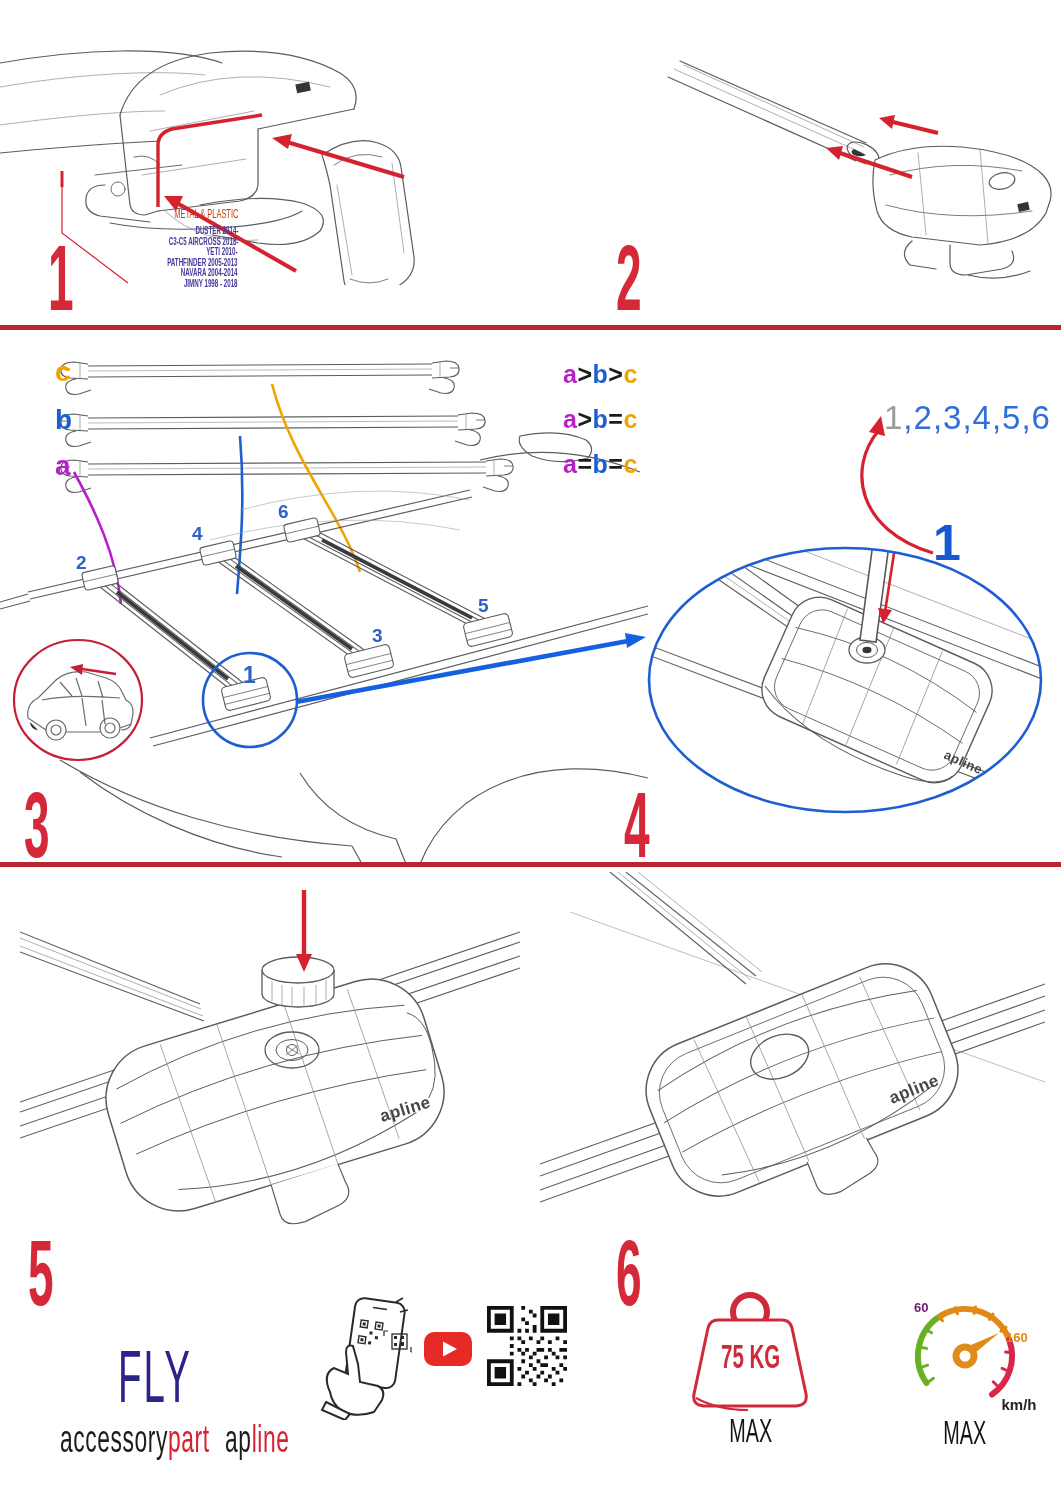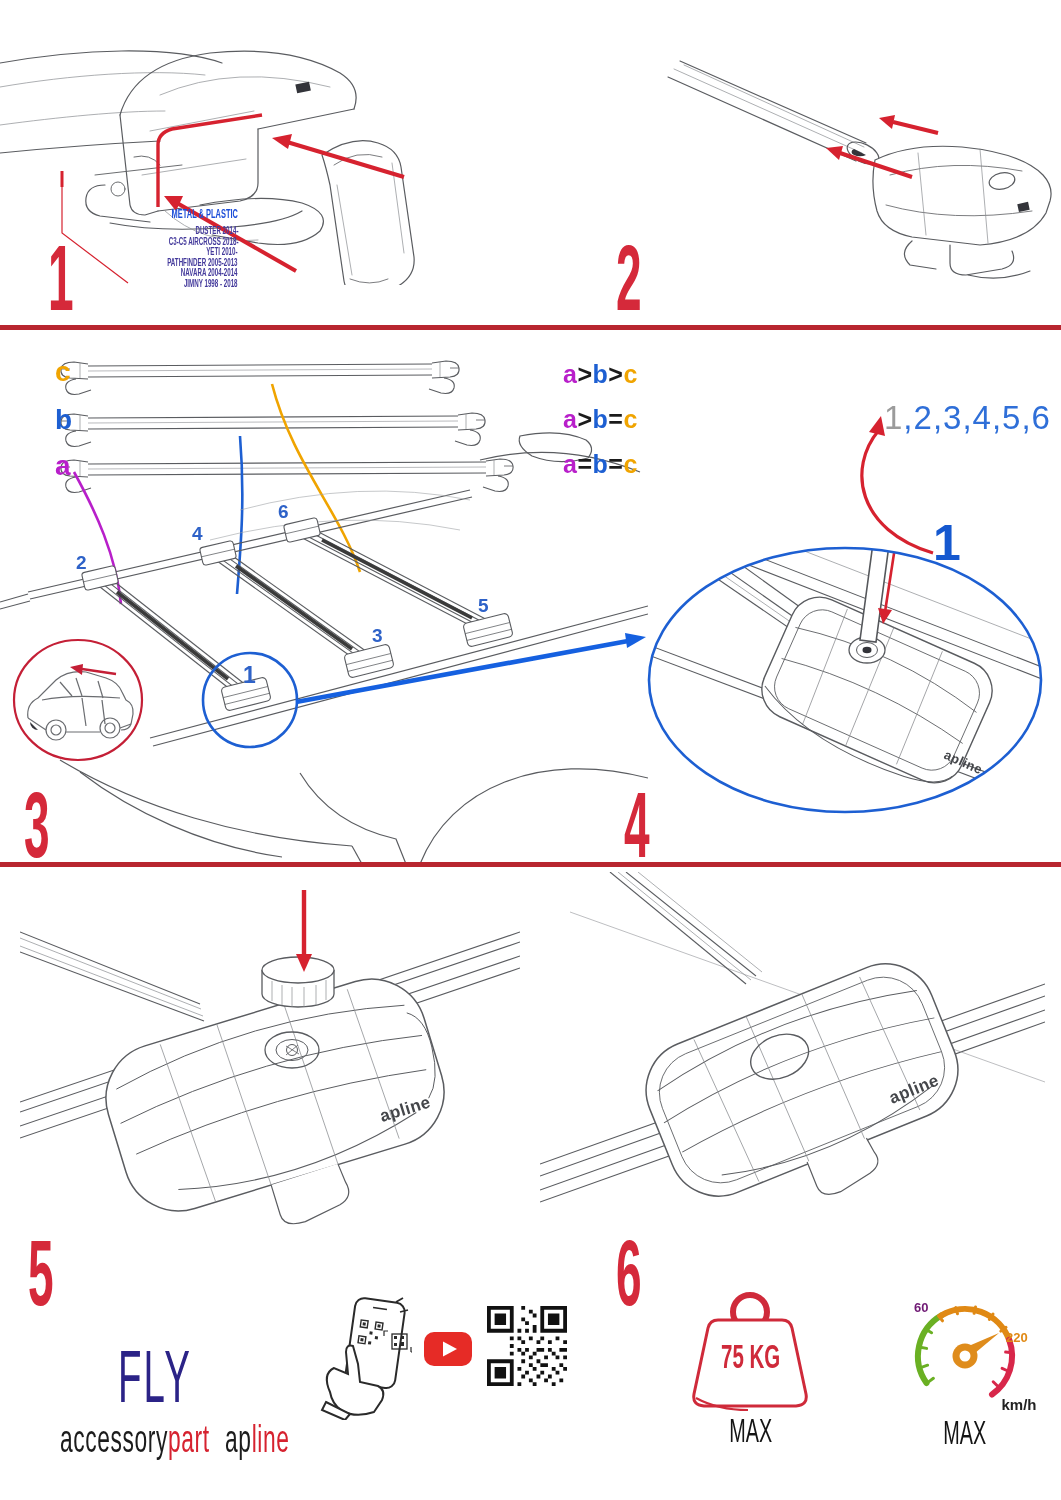--- a/index.html
+++ b/index.html
@@ -4,21 +4,21 @@
 <style>
   html,body{margin:0;padding:0}
   body{width:1061px;height:1500px;position:relative;background:#ffffff;
        font-family:"Liberation Sans",sans-serif;overflow:hidden}
   .abs{position:absolute}
   .cnd{display:inline-block;transform:scaleX(var(--sx,.6));transform-origin:0 0;white-space:nowrap}
   .cndr{display:inline-block;transform:scaleX(var(--sx,.6));transform-origin:100% 0;white-space:nowrap}
   .cndc{display:inline-block;transform:scaleX(var(--sx,.6));transform-origin:50% 0;white-space:nowrap}
   .digit{font-weight:bold;color:#d5293a;font-size:92px;line-height:.78}
   .divider{left:0;width:1061px;height:5px;background:#b8262f}
-  .matHead{color:#1d4ed8;font-weight:bold;font-size:12px}
+  .matHead{color:#c2410c;font-weight:normal;font-size:12px}
   .models{color:#43399b;font-weight:bold;font-size:10px;line-height:10.6px}
   .barLab{font-size:28px;font-weight:bold;line-height:1}
   .lab-c{color:#f0a400}.lab-b{color:#1d5fd2}.lab-a{color:#b81fca}
   .legend{font-size:25px;font-weight:bold;line-height:1;letter-spacing:.5px}
   .lg-a{color:#b81fca}.lg-b{color:#1d5fd2}.lg-c{color:#f0a400}.lg-op{color:#1b1b1b}
   .posnum{color:#2e62c8;font-size:19px;font-weight:bold;line-height:1}
   .seq{font-size:33px;font-weight:normal;letter-spacing:1px;line-height:1}
   .seq-first{color:#9b9b9b}.seq-rest{color:#2f6fd8}
   .callout1{color:#1558cf;font-size:50px;font-weight:bold;line-height:1}
   .fly{color:#2b2387;font-size:74px;line-height:1;letter-spacing:4px;font-weight:500}
@@ -536,17 +536,17 @@
       <path d="M105.6,60.1 L112,60.8" stroke="#d8274a"></path>
       <path d="M102.1,76.4 L108,79" stroke="#d8274a"></path>
       <path d="M93.2,89.8 L97.8,94.3" stroke="#d8274a"></path>
     </g>
   </g>
   <polygon points="60.5,57.5 62.5,71.5 99,41" fill="#df8c1c"></polygon>
   <circle cx="65" cy="64" r="12.5" fill="#df8c1c"></circle>
   <circle cx="65" cy="64" r="5.5" fill="#ffffff"></circle>
 </svg>
 <div class="abs sp60" style="left:914px;top:1300px"><span>60</span></div>
-<div class="abs sp120" style="left:1006px;top:1330px"><span>220</span></div>
+<div class="abs sp120" style="left:1006px;top:1330px"><span>160</span></div>
 <div class="abs kmh ctr" style="left:954px;top:1396px;width:130px"><span>km/h</span></div>
 <div class="abs maxlbl ctr" style="left:900px;top:1416px;width:130px">
   <span class="cndc" style="--sx:.6">MAX</span>
 </div>
 
 </body></html>

